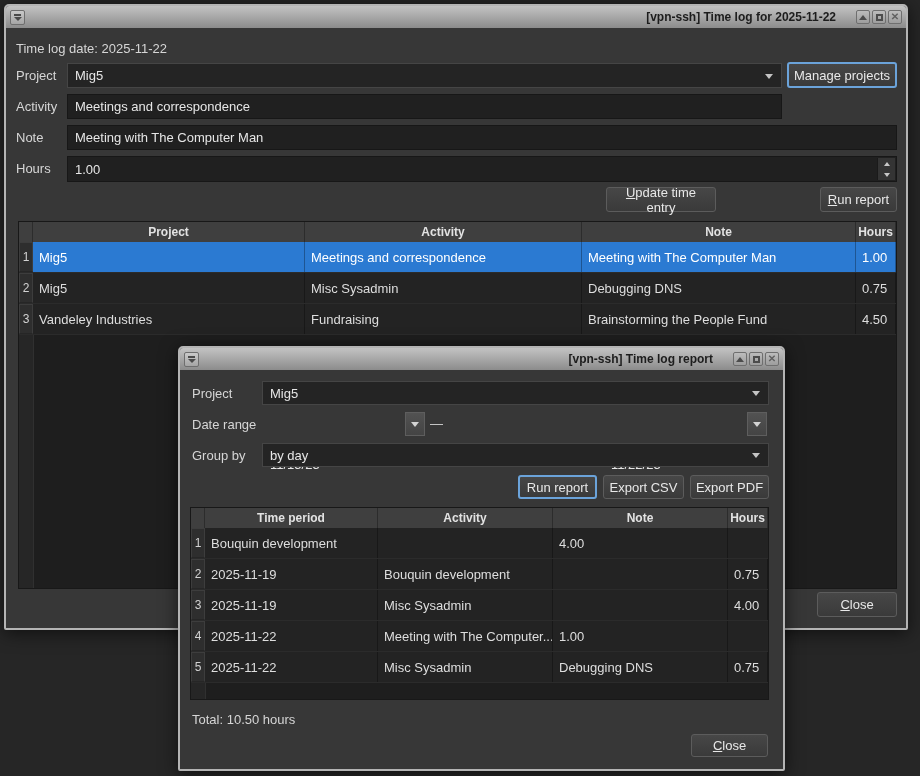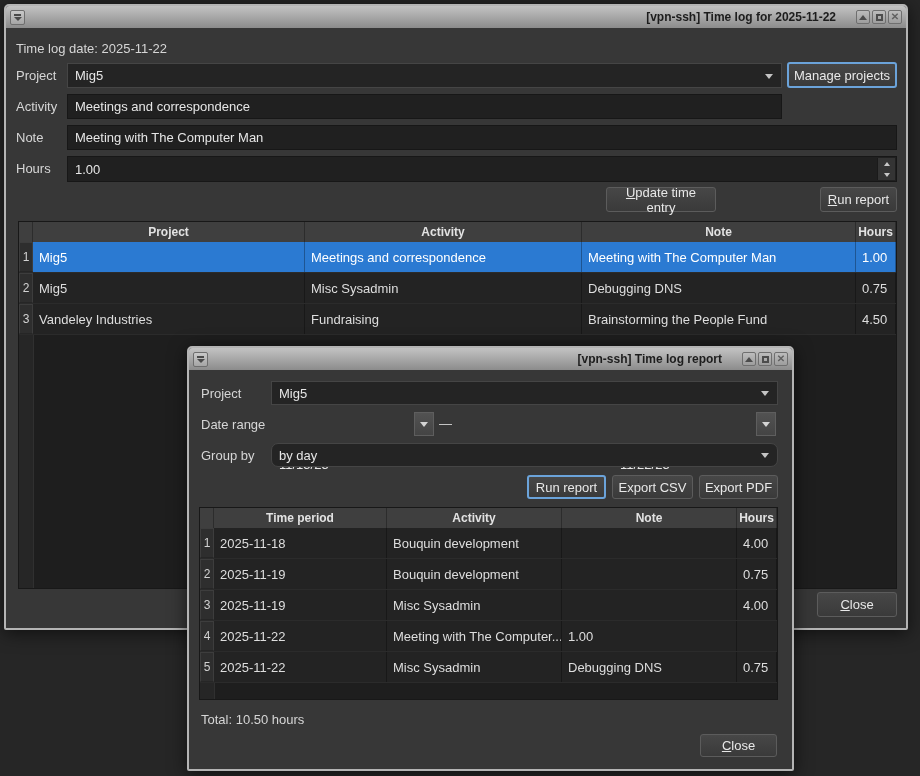--- a/index.html
+++ b/index.html
@@ -176,21 +176,21 @@
           <div class="td">4.50</div>
         </div>
       </div>
 
       <button class="btn mnemonic" style="left:811px;top:564px;width:80px;height:25px;">
         <span class="btn-label">Close</span>
       </button>
     </div>
   </div>
 
-  <div class="window" style="left:187px;top:346px;width:607px;height:425px;z-index:10;">
+  <div class="window" style="left:178px;top:346px;width:607px;height:425px;z-index:10;">
     <div class="titlebar">
       <div class="tb-menu">
         <div class="bar"></div>
         <div class="tri"></div>
       </div>
       <div class="tb-title">[vpn-ssh] Time log report</div>
       <div class="tb-right">
         <div class="tb-btn">
             <div class="glyph-shade"></div>
           </div>
@@ -223,21 +223,21 @@
       <div class="date-field" style="left:423px;top:42px;width:164px;height:24px;">
         <div class="date-entry">
           <span>11/22/25</span>
         </div>
         <div class="date-btn">
             <div class="tri-dn"></div>
           </div>
       </div>
 
       <div class="lbl" style="left:12px;top:78px;">Group by</div>
-      <div class="combo" style="left:82px;top:73px;width:507px;height:24px;border-radius:7px;">
+      <div class="combo" style="left:82px;top:73px;width:507px;height:24px;">
         <span>by day</span>
         <div class="combo-arrow"></div>
       </div>
 
       <button class="btn focused" style="left:338px;top:105px;width:79px;height:24px;">
         <span class="btn-label">Run report</span>
       </button>
       <button class="btn" style="left:423px;top:105px;width:81px;height:24px;">
         <span class="btn-label">Export CSV</span>
       </button>
@@ -249,21 +249,20 @@
         <div class="num-strip"></div>
         <div class="thead grid-rep">
           <div class="th"></div>
           <div class="th">Time period</div>
           <div class="th">Activity</div>
           <div class="th">Note</div>
           <div class="th">Hours</div>
         </div>
         <div class="trow grid-rep">
           <div class="td num">1</div>
-          <div class="td">2025-11-18</div>
           <div class="td">Bouquin development</div>
           <div class="td"></div>
           <div class="td">4.00</div>
         </div>
         <div class="trow grid-rep">
           <div class="td num">2</div>
           <div class="td">2025-11-19</div>
           <div class="td">Bouquin development</div>
           <div class="td"></div>
           <div class="td">0.75</div>

